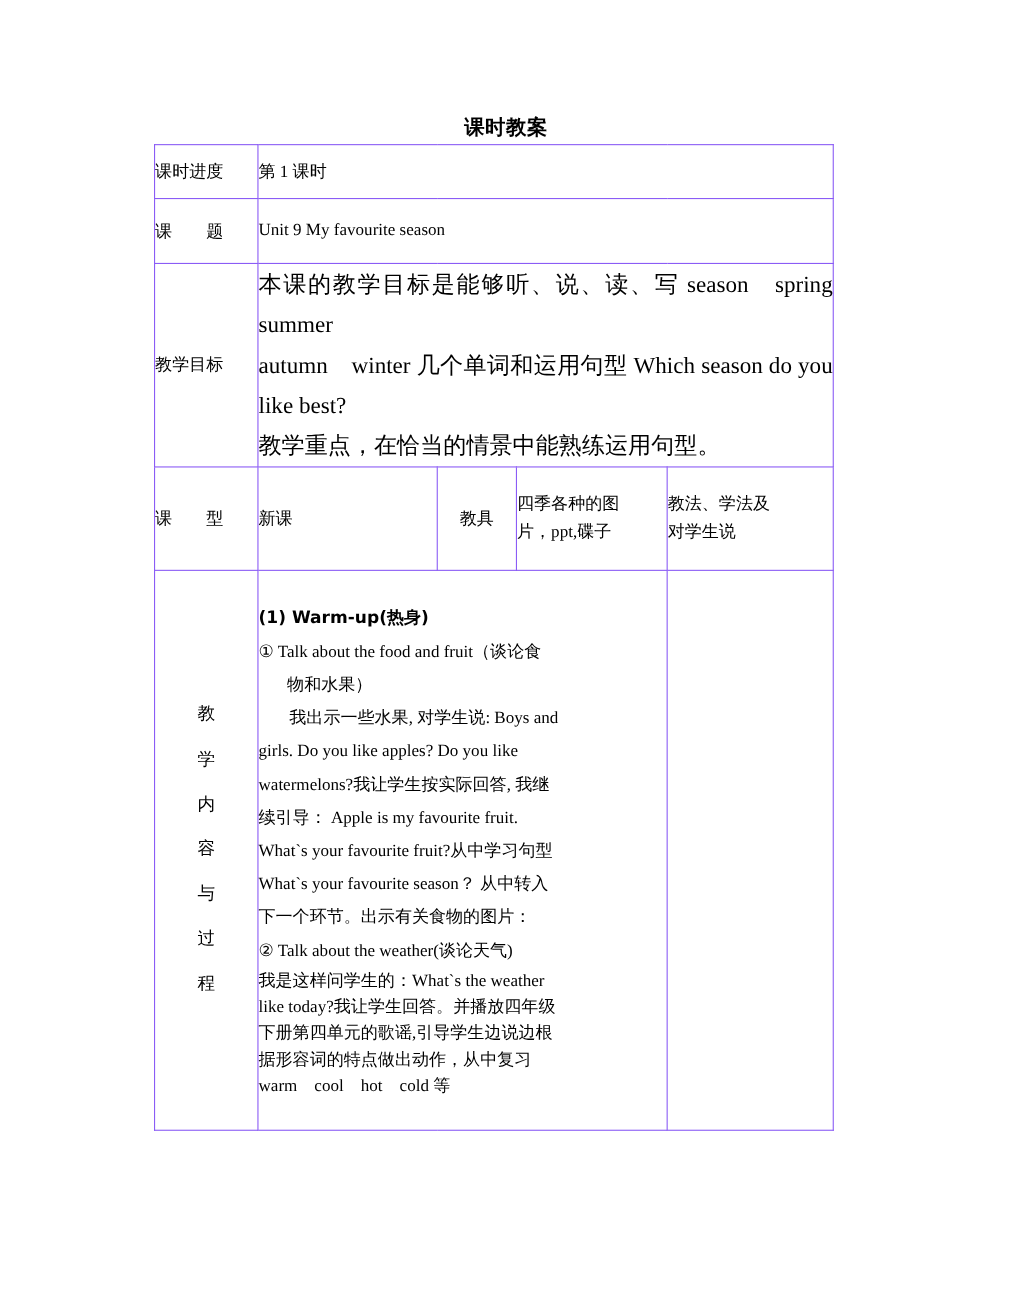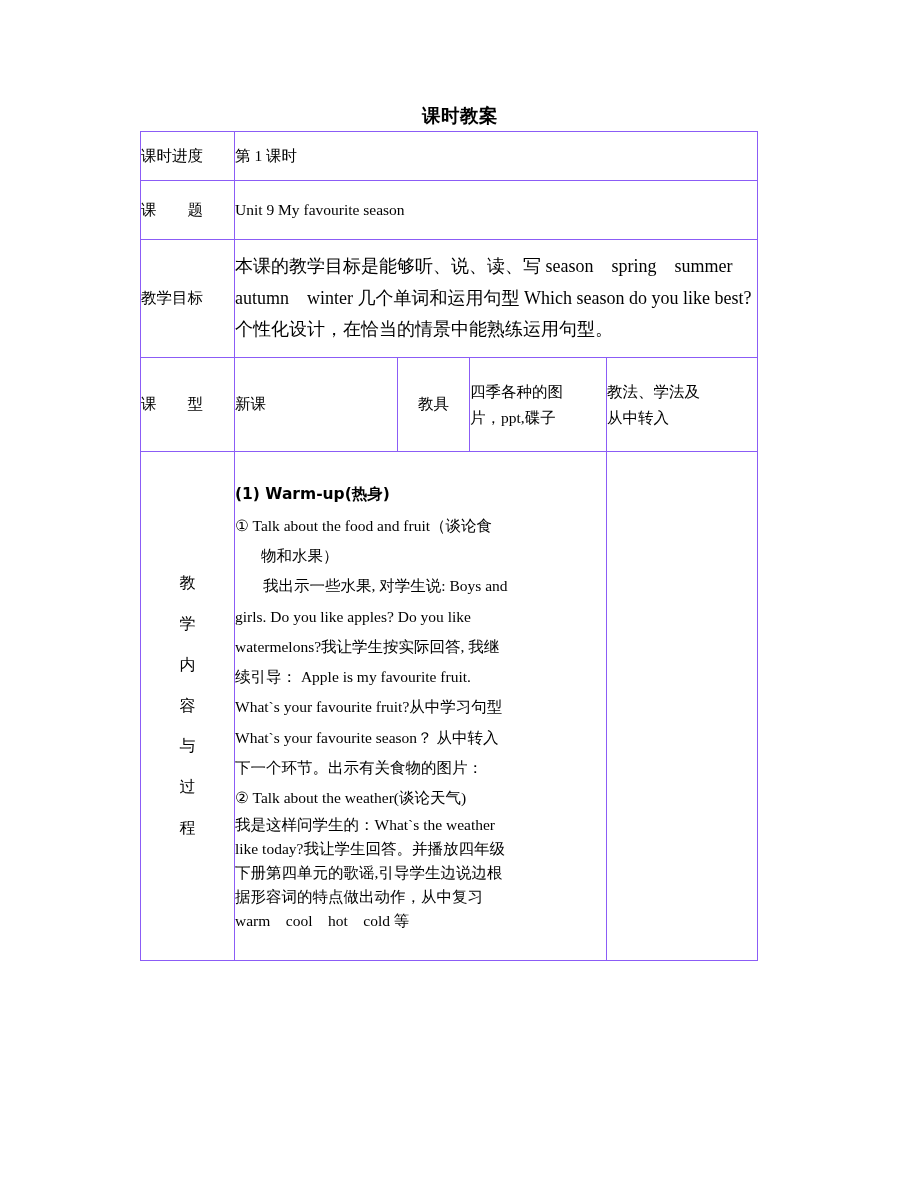--- a/index.html
+++ b/index.html
@@ -53,21 +53,21 @@
   }
   .row-progress-val {
     font-size: 15.5px;
     padding-left: 62px;
   }
   .row-title-val {
     font-size: 15.5px;
     padding-left: 12px;
   }
   .goals-cell {
-    font-size: 18px;
+    font-size: 21px;
     line-height: 1.75;
     text-align: justify;
     padding: 10px 10px 10px 12px;
   }
   .goals-cell .ln {
     display: block;
   }
   .keypoint-cell {
     font-size: 15.5px;
     padding: 10px 10px 10px 12px;
@@ -166,37 +166,37 @@
       <tr>
         <td class="label-cell" style="height:58px">课　　题</td>
         <td colspan="4" class="row-title-val">Unit 9 My favourite season</td>
       </tr>
 
       <tr>
         <td class="label-cell" style="height:117px">教学目标</td>
         <td colspan="4" class="goals-cell">
           <span class="ln">本课的教学目标是能够听、说、读、写 season　spring　summer</span>
           <span class="ln">autumn　winter 几个单词和运用句型 Which season do you like best?</span>
-          <span class="ln">个性化设计，在恰当的情景中能熟练运用句型。</span>
+          <span class="ln">教学重点，在恰当的情景中能熟练运用句型。</span>
         </td>
       </tr>
 
 
 
       <tr>
         <td class="label-cell" style="height:93px">课　　型</td>
         <td class="type-val">新课</td>
         <td class="jiaoju-label">教具</td>
         <td class="jiaoju-val">
           <div>四季各种的图</div>
           <div>片，ppt,碟子</div>
         </td>
         <td class="design-head">
           <div>教法、学法及</div>
-          <div>从中转入</div>
+          <div>对学生说</div>
         </td>
       </tr>
 
       <tr>
         <td class="vert-label" style="height:508px">
           <span>教</span>
           <span>学</span>
           <span>内</span>
           <span>容</span>
           <span>与</span>

